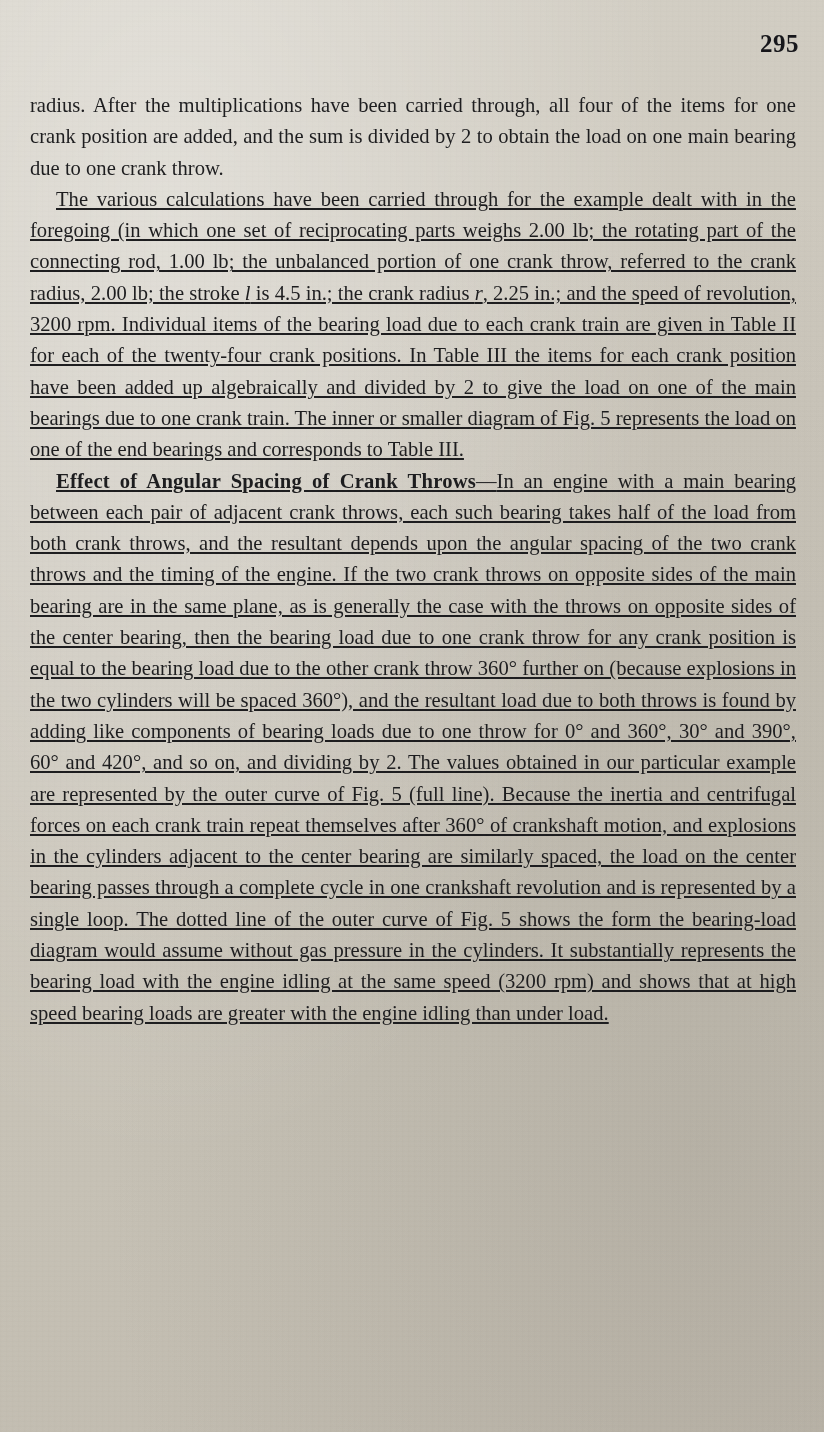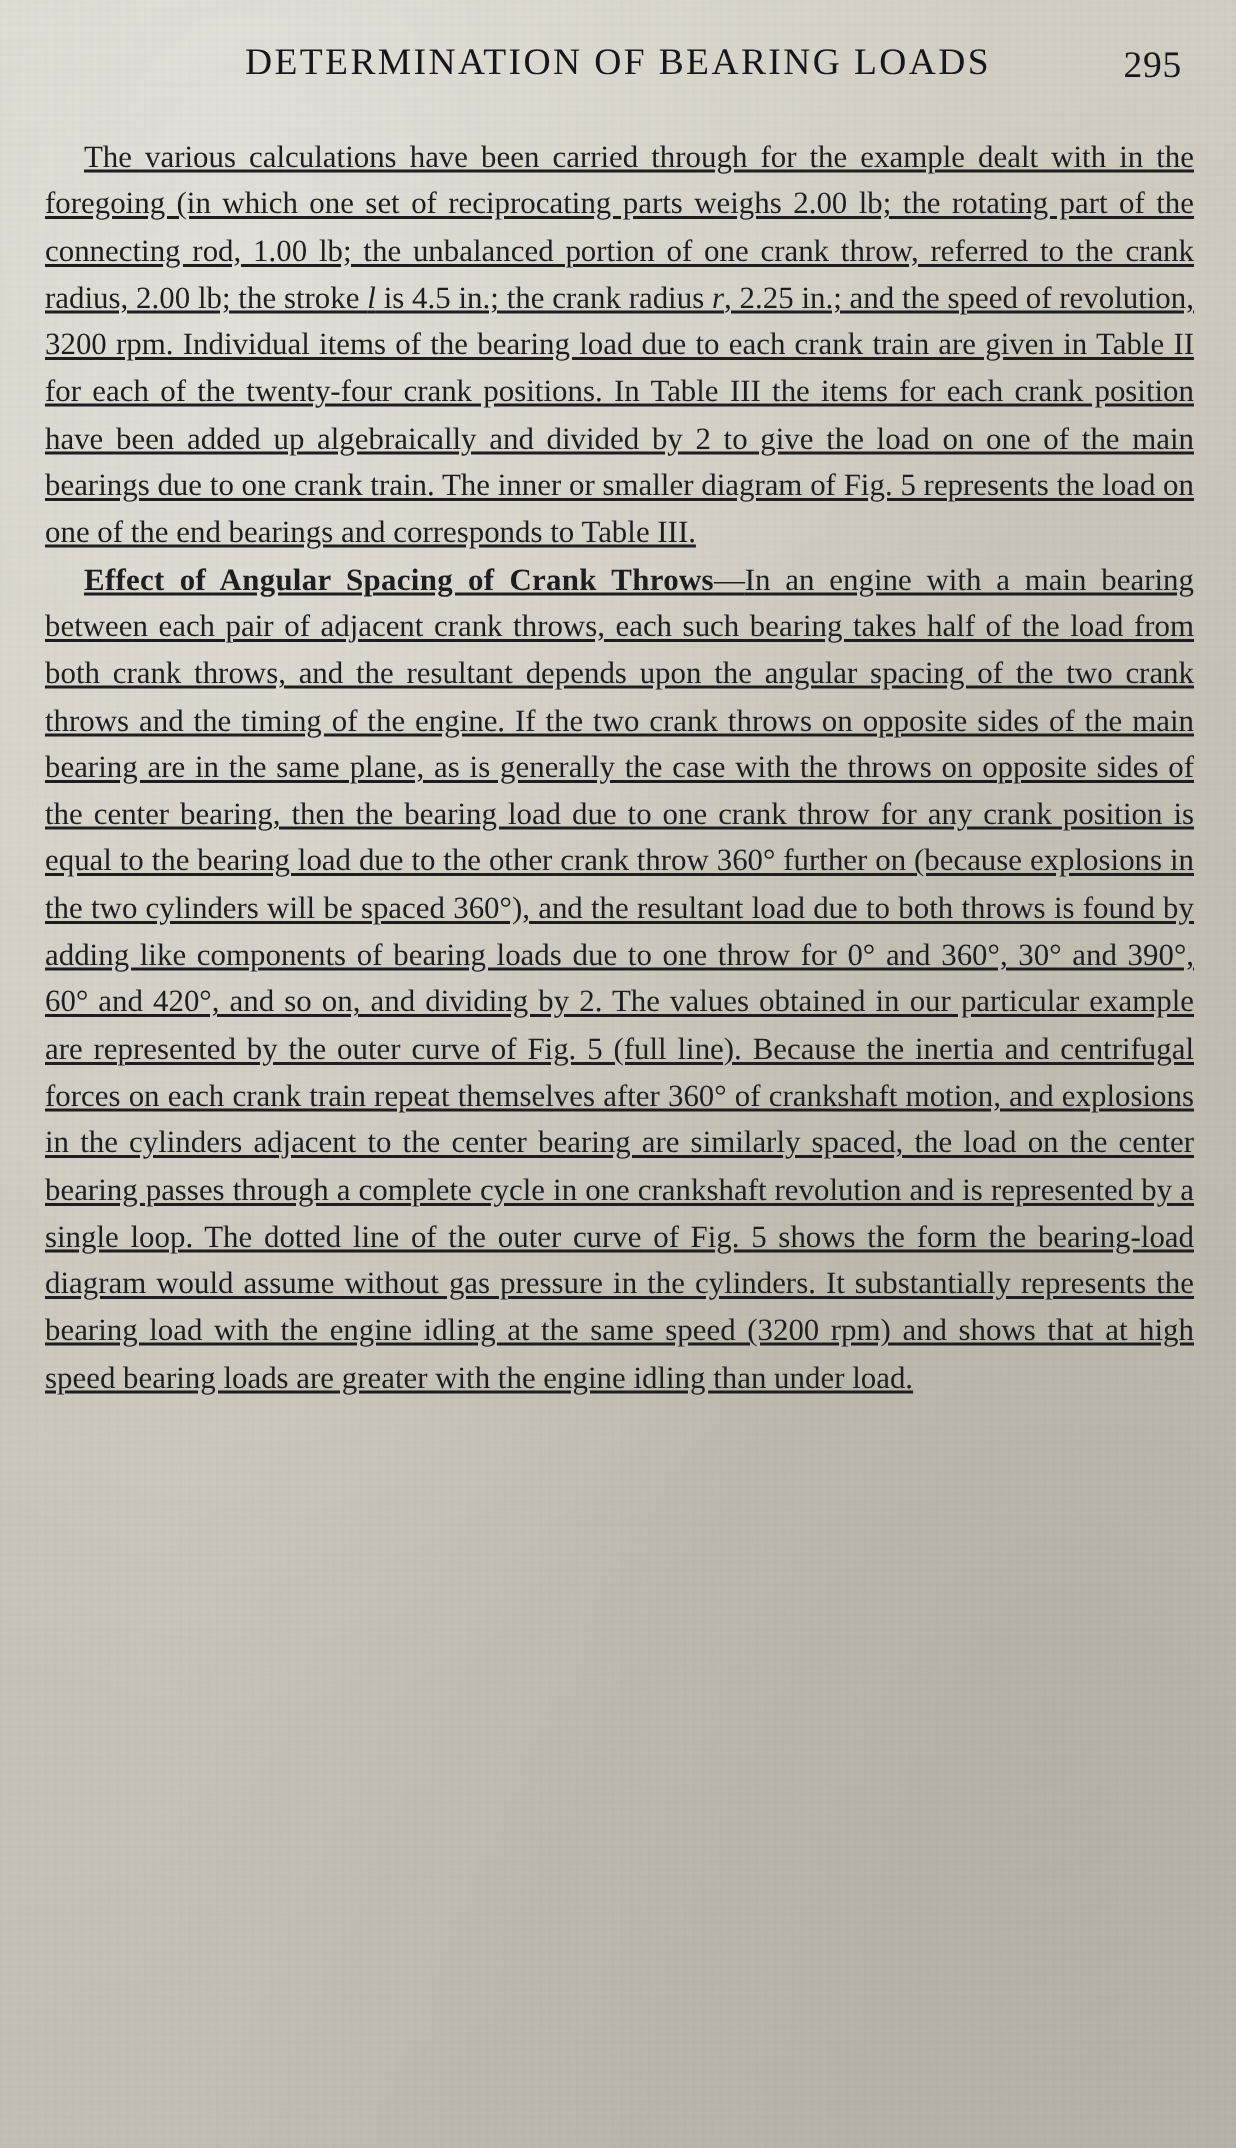--- a/index.html
+++ b/index.html
@@ -45,26 +45,27 @@
   }
   .running-head {
     font-family: "Liberation Serif", serif;
     font-size: 25px;
     letter-spacing: 1.6px;
     color: #16161a;
     white-space: nowrap;
   }
   .folio {
     position: absolute;
-    right: 36px;
+    right: 25px;
     top: 30px;
     font-size: 25px;
     font-family: "Liberation Serif", serif;
     color: #16161a;
     letter-spacing: .5px;
+    font-weight: bold;
   }
   .body-text {
     position: absolute;
     top: 90px;
     left: 30px;
     width: 766px;
     font-size: 20.6px;
     line-height: 31.3px;
     text-align: justify;
     text-justify: inter-word;
@@ -85,27 +86,25 @@
   }
   em.it {
     font-style: italic;
   }
 </style>
 </head>
 <body>
 
 <div class="page">
 
-  <div class="header">
-    <div class="running-head">DETERMINATION OF BEARING LOADS</div>
-  </div>
   <div class="folio">295</div>
 
   <div class="body-text">
 
+    <p class="para">radius.  After the multiplications have been carried through, all four of the items for one crank position are added, and the sum is divided by 2 to obtain the load on one main bearing due to one crank throw.</p>
 
     <p class="para indent"><span>The various calculations have been carried through for the example dealt with in the foregoing (in which one set of reciprocating parts weighs 2.00 lb; the rotating part of the connecting rod, 1.00 lb; the unbalanced portion of one crank throw, referred to the crank radius, 2.00 lb; the stroke </span><em class="it">l</em><span> is 4.5 in.; the crank radius </span><em class="it">r</em><span>, 2.25 in.; and the speed of revolution, 3200 rpm.  Individual items of the bearing load due to each crank train are given in Table II for each of the twenty-four crank positions.  In Table III the items for each crank position have been added up algebraically and divided by 2 to give the load on one of the main bearings due to one crank train.  The inner or smaller diagram of Fig. 5 represents the load on one of the end bearings and corresponds to Table III.</span></p>
 
     <p class="para indent"><span class="runin-head">Effect of Angular Spacing of Crank Throws</span><span>—</span><span>In an engine with a main bearing between each pair of adjacent crank throws, each such bearing takes half of the load from both crank throws, and the resultant depends upon the angular spacing of the two crank throws and the timing of the engine. If the two crank throws on opposite sides of the main bearing are in the same plane, as is generally the case with the throws on opposite sides of the center bearing, then the bearing load due to one crank throw for any crank position is equal to the bearing load due to the other crank throw 360° further on (because explosions in the two cylinders will be spaced 360°), and the resultant load due to both throws is found by adding like components of bearing loads due to one throw for 0° and 360°, 30° and 390°, 60° and 420°, and so on, and dividing by 2.  The values obtained in our particular example are represented by the outer curve of Fig. 5 (full line).  Because the inertia and centrifugal forces on each crank train repeat themselves after 360° of crankshaft motion, and explosions in the cylinders adjacent to the center bearing are similarly spaced, the load on the center bearing passes through a complete cycle in one crankshaft revolution and is represented by a single loop.  The dotted line of the outer curve of Fig. 5 shows the form the bearing-load diagram would assume without gas pressure in the cylinders.  It substantially represents the bearing load with the engine idling at the same speed (3200 rpm) and shows that at high speed bearing loads are greater with the engine idling than under load.</span></p>
 
   </div>
 
   <div class="grain"></div>
 </div>
 

